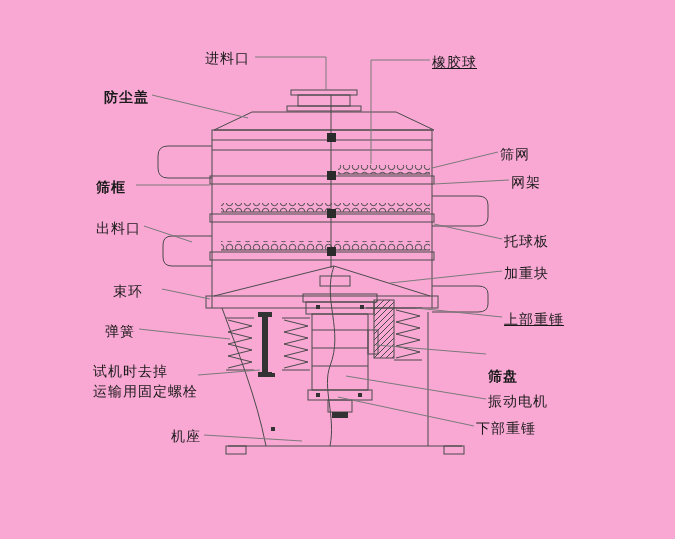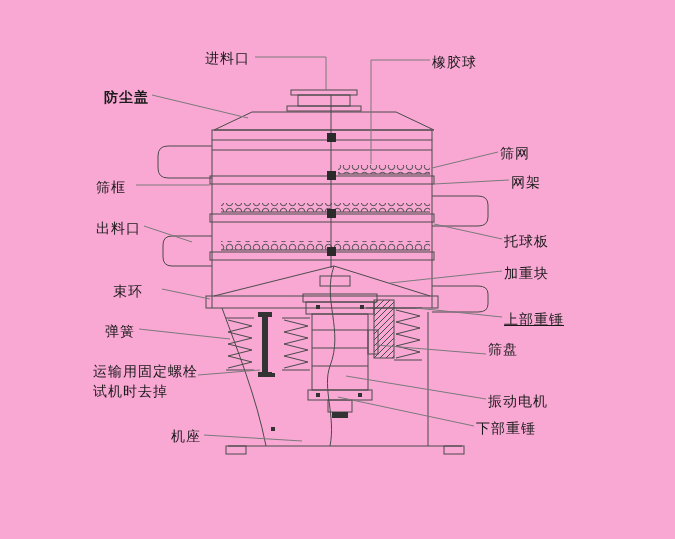--- a/index.html
+++ b/index.html
@@ -150,33 +150,33 @@
       <polyline points="139,329 230,339"></polyline>
       <polyline points="486,354 376,345"></polyline>
       <polyline points="198,375 260,370"></polyline>
       <polyline points="486,399 346,376"></polyline>
       <polyline points="204,435 302,441"></polyline>
       <polyline points="474,426 338,397"></polyline>
     </g>
   </svg>
 
   <div class="lbl" style="left:205px;top:48px;">进料口</div>
-  <div class="lbl" style="left:432px;top:52px;">橡胶球</div>
+  <div class="lbl" style="left:432px;top:52px;text-decoration:underline;">橡胶球</div>
   <div class="lbl" style="left:104px;top:87px;font-weight:bold;">防尘盖</div>
-  <div class="lbl" style="left:500px;top:144px;font-family:Liberation Mono, monospace;">筛网</div>
+  <div class="lbl" style="left:500px;top:144px;">筛网</div>
   <div class="lbl" style="left:511px;top:172px;">网架</div>
-  <div class="lbl" style="left:96px;top:177px;">筛框</div>
+  <div class="lbl" style="left:96px;top:177px;font-weight:bold;">筛框</div>
   <div class="lbl" style="left:96px;top:218px;">出料口</div>
   <div class="lbl" style="left:504px;top:231px;">托球板</div>
   <div class="lbl" style="left:504px;top:263px;">加重块</div>
   <div class="lbl" style="left:113px;top:281px;">束环</div>
   <div class="lbl" style="left:504px;top:309px;text-decoration:underline;">上部重锤</div>
   <div class="lbl" style="left:105px;top:321px;">弹簧</div>
-  <div class="lbl" style="left:488px;top:339px;">筛盘</div>
+  <div class="lbl" style="left:488px;top:366px;font-weight:bold;">筛盘</div>
   <div class="lbl" style="left:93px;top:361px;">
+    <span style="display:block;">试机时去掉</span>
     <span style="display:block;">运输用固定螺栓</span>
-    <span style="display:block;">试机时去掉</span>
   </div>
   <div class="lbl" style="left:488px;top:391px;">振动电机</div>
   <div class="lbl" style="left:171px;top:426px;text-align:right;">机座</div>
   <div class="lbl" style="left:476px;top:418px;text-align:center;">下部重锤</div>
 
 </div>
 
 </body></html>

